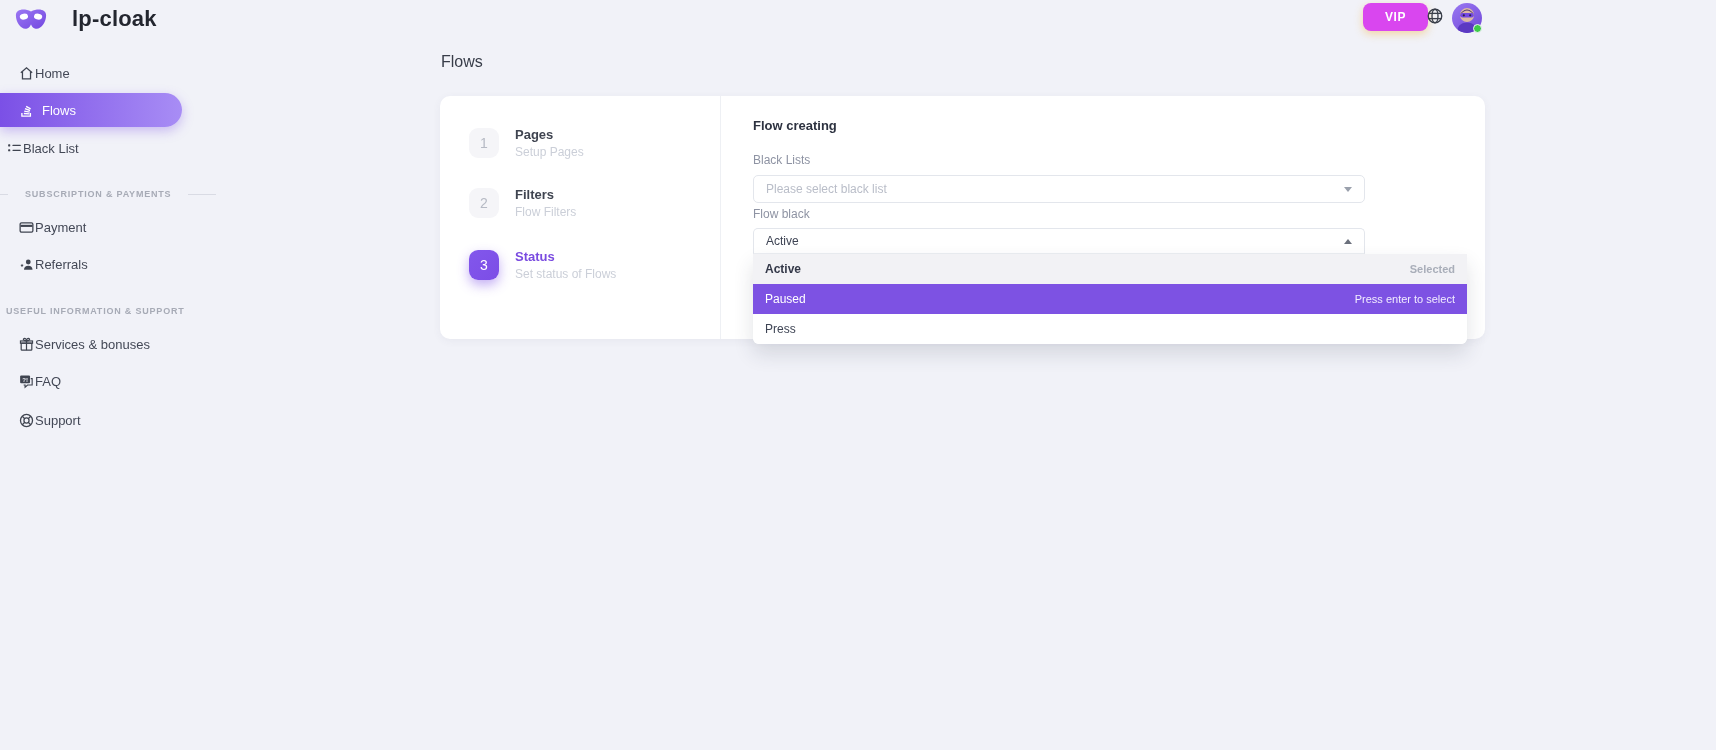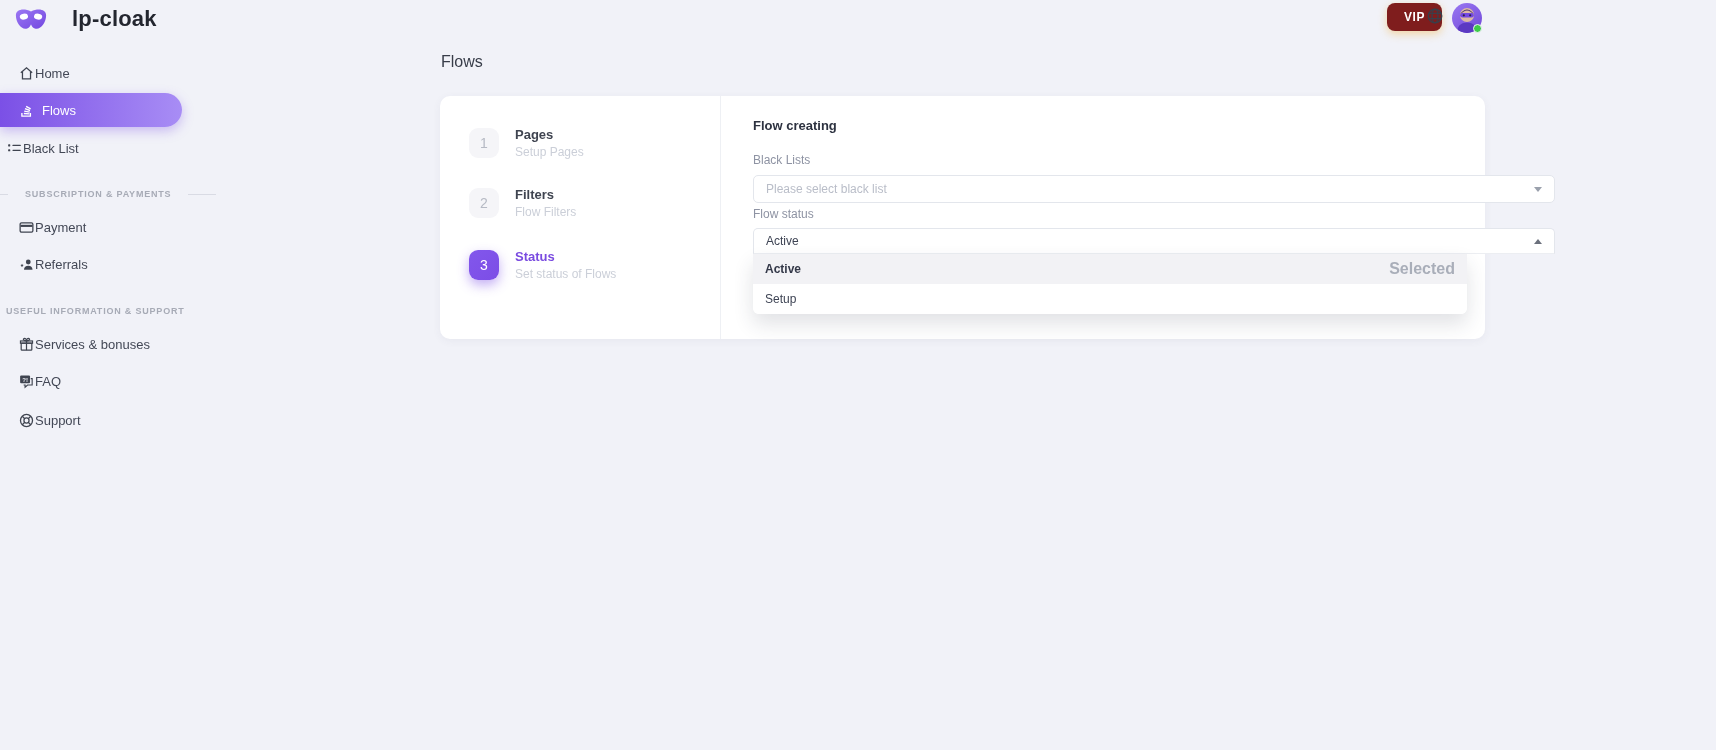--- a/index.html
+++ b/index.html
@@ -8,27 +8,26 @@
     font-family:"Liberation Sans", sans-serif;
     background:#f1f2f8;
     position:relative;
     overflow:hidden;
     color:#3c4150;
   }
   
   .logo { position:absolute; left:14px; top:6px; display:flex; align-items:center; gap:24px; }
   .logo-text { font-size:22px; font-weight:bold; color:#23262f; letter-spacing:.2px; }
   .vip-btn {
-    position:absolute; left:1363px; top:3px; width:55px; height:28px;
-    background:#7f1d1d; border:none; border-radius:8px;
+    position:absolute; left:1363px; top:3px; width:65px; height:28px;
+    background:#d946ef; border:none; border-radius:8px;
     color:#fff; font-weight:bold; font-size:12px; letter-spacing:.5px;
     display:flex; align-items:center; justify-content:center; cursor:pointer;
     box-shadow:0 3px 8px rgba(245,178,61,.45);
     font-family:"Liberation Sans", sans-serif;
-    margin-left:24px;
   }
   .globe { position:absolute; left:1426px; top:7px; width:18px; height:18px; color:#3a3f4a; cursor:pointer; }
   .avatar {
     position:absolute; left:1452px; top:3px; width:30px; height:30px; border-radius:50%;
     background:linear-gradient(145deg,#9a79f2,#6f46d8); overflow:hidden; cursor:pointer;
   }
   .status-dot {
     position:absolute; left:1473px; top:24px; width:9px; height:9px; border-radius:50%;
     background:#3fcb4a; border:1.5px solid #f1f2f8;
   }
@@ -73,21 +72,21 @@
   .step.active .step-badge {
     background:linear-gradient(135deg,#8257ec,#7c4de6); color:#fff;
     box-shadow:0 5px 12px rgba(124,77,230,.45);
   }
   .step-title { font-size:13px; font-weight:bold; color:#3f4450; line-height:14px; }
   .step.active .step-title { color:#7a4be0; }
   .step-sub { font-size:12px; color:#cbcfd8; margin-top:3px; }
   .form-title { position:absolute; left:313px; top:120px; font-size:13px; font-weight:bold; color:#2d3240; }
   .field-label { position:absolute; left:313px; font-size:12px; color:#8e93a3; }
   .select-box {
-    position:absolute; left:313px; width:802px; background:#fff;
+    position:absolute; left:313px; width:612px; background:#fff;
     border:1px solid #e3e6ec; border-radius:5px;
     display:flex; align-items:center; padding:0 12px; cursor:pointer; font-size:12px;
   }
   .select-box .placeholder { color:#b9bdc8; }
   .select-box .value { color:#3e4454; }
   .caret-down {
     margin-left:auto; width:0; height:0;
     border-left:4px solid transparent; border-right:4px solid transparent;
     border-top:5px solid #9aa0ac;
   }
@@ -96,21 +95,21 @@
     border-left:4px solid transparent; border-right:4px solid transparent;
     border-bottom:5px solid #6b707c;
   }
   .select-open { border-radius:5px 5px 0 0; border-bottom-color:#eceef2; }
   .dropdown {
     position:absolute; left:313px; top:158px; width:714px;
     background:#fff; border-radius:0 0 6px 6px; overflow:hidden;
     box-shadow:0 10px 20px rgba(45,50,70,.14); z-index:5;
   }
   .dd-option { height:30px; display:flex; align-items:center; padding:0 12px; font-size:12px; color:#3e4454; cursor:pointer; background:#fff; }
-  .dd-option .right-hint { margin-left:auto; font-size:16px; color:#a9aeb9; }
+  .dd-option .right-hint { margin-left:auto; font-size:11px; color:#a9aeb9; }
   .dd-option.selected { background:#f2f2f5; font-weight:bold; color:#333848; }
   .dd-option.highlight { background:#7d52e3; color:#fff; }
   .dd-option.highlight .right-hint { color:#f2edff; }
 </style>
 </head>
 <body>
 
 <div class="logo">
   <span style="display:flex;">
     <svg width="34" height="26" viewBox="0 0 36 26">
@@ -288,29 +287,33 @@
   </div>
 
   <div class="form-title" style="top: 22px;">Flow creating</div>
 
   <div class="field-label" style="top: 57px;">Black Lists</div>
   <div class="select-box" style="top:79px; height:28px;">
     <span class="placeholder">Please select black list</span>
     <span class="caret-down"></span>
   </div>
 
-  <div class="field-label" style="top: 111px;">Flow status</div>
+  <div class="field-label" style="top: 111px;">Flow black</div>
   <div class="select-box select-open" style="top:132px; height:26px;">
     <span class="value">Active</span>
     <span class="caret-up"></span>
   </div>
 
   <div class="dropdown">
     <div class="dd-option selected">
       <span>Active</span>
       <span class="right-hint">Selected</span>
     </div>
+    <div class="dd-option highlight">
+      <span>Paused</span>
+      <span class="right-hint">Press enter to select</span>
+    </div>
     <div class="dd-option">
-      <span>Setup</span>
+      <span>Press</span>
       <span class="right-hint"></span>
     </div>
   </div>
 </div>
 
 </body></html>

